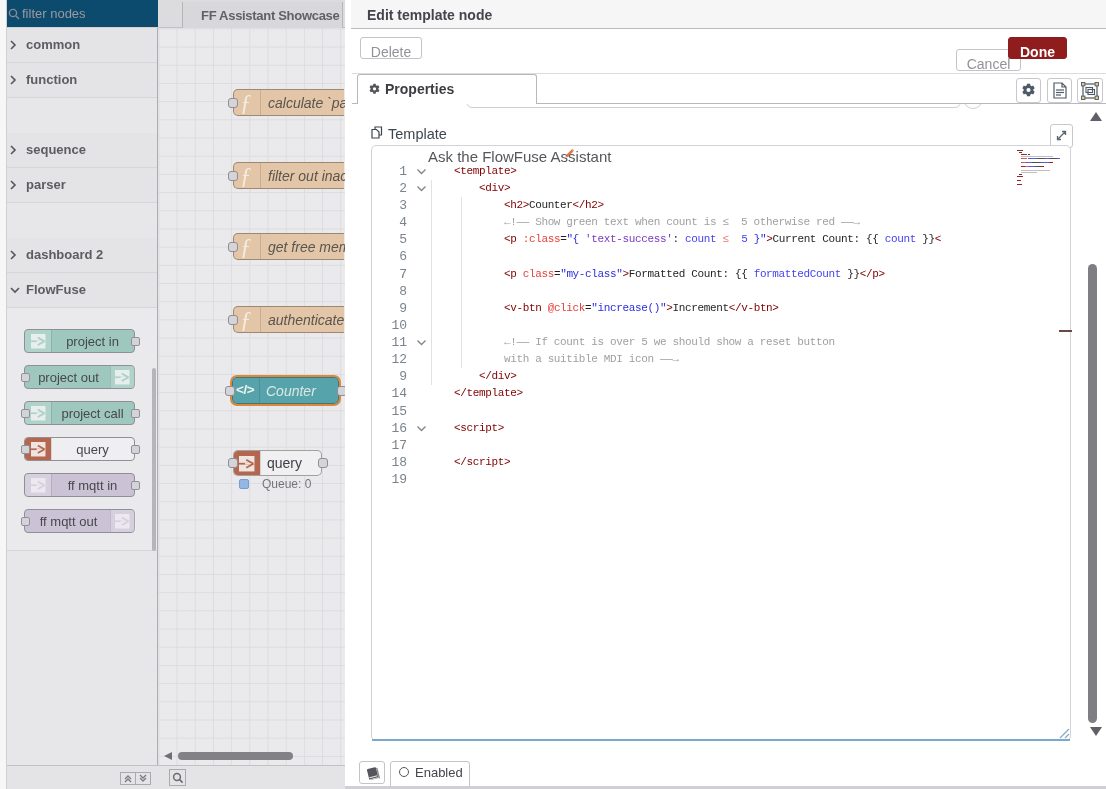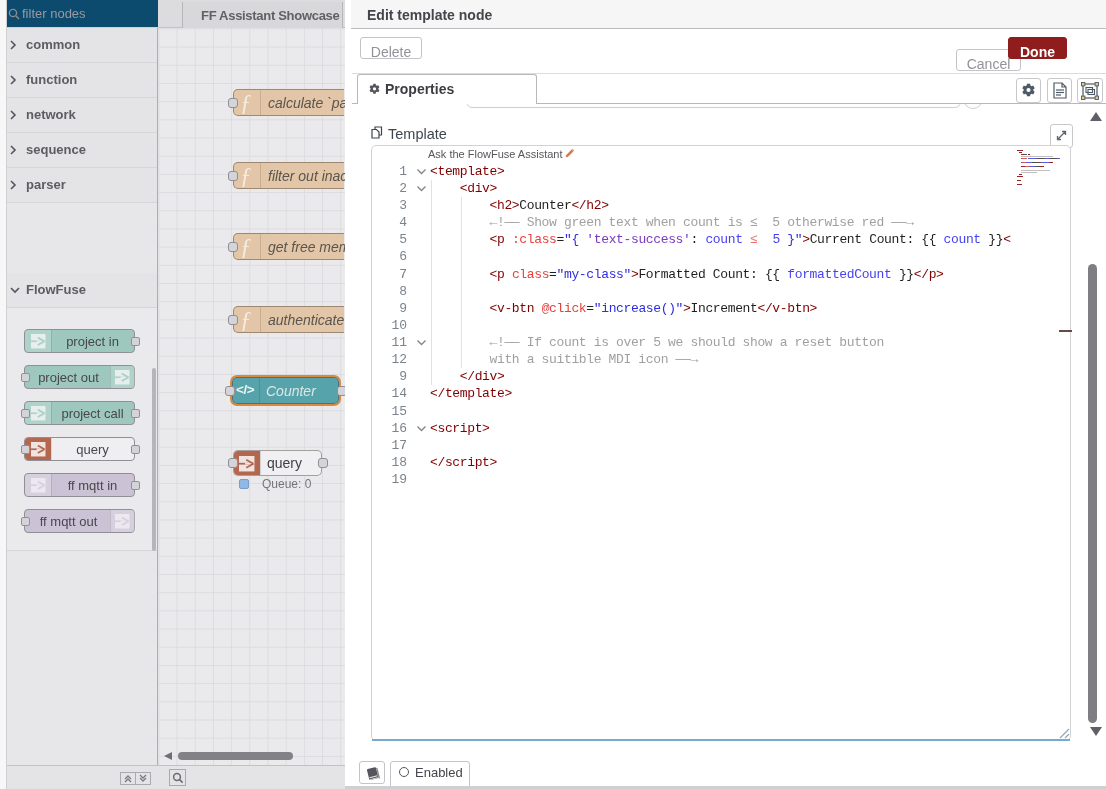--- a/index.html
+++ b/index.html
@@ -41,21 +41,21 @@
 #thead{position:absolute;left:351px;top:0;width:755px;height:29px;background:#f6f6f7;border-bottom:1px solid #bbbbbd;box-sizing:border-box;}
 #thead span{position:absolute;left:16px;top:7px;font-size:14px;font-weight:bold;color:#45454b;}
 .btn{position:absolute;height:22px;border:1px solid #c4c4c8;border-radius:3px;background:#fff;box-sizing:border-box;font-size:14px;color:#92929a;text-align:center;}
 #btndone{background:#8f1d1e;border-color:#8f1d1e;color:#fff;font-weight:bold;}
 #ptab{position:absolute;left:357px;top:74px;width:180px;height:30px;background:#fff;border:1px solid #b8b8bc;border-bottom:none;border-radius:3px 3px 0 0;box-sizing:border-box;}
 #ptab span{position:absolute;left:27px;top:6px;font-size:14px;font-weight:bold;color:#3c3c42;}
 #tabline{position:absolute;left:537px;top:103px;width:569px;height:1px;background:#b8b8bc;}
 .ibtn{position:absolute;top:78px;width:25px;height:25px;border:1px solid #c8c8cc;border-radius:3px;background:#fff;box-sizing:border-box;}
 #peek{position:absolute;left:344px;top:104px;width:762px;height:6px;overflow:hidden;}
 #editor{position:absolute;left:371px;top:145px;width:700px;height:596px;border:1px solid #d2d2d4;border-radius:5px;box-sizing:border-box;background:#fff;}
-.code{position:absolute;left:430px;font-family:"Liberation Mono",monospace;font-size:13px;letter-spacing:-0.36px;line-height:17.12px;white-space:pre;color:#1f1f1f;}
+.code{position:absolute;left:454px;font-family:"Liberation Mono",monospace;font-size:11px;letter-spacing:-0.36px;line-height:17.12px;white-space:pre;color:#1f1f1f;}
 .ln{position:absolute;left:382px;width:25px;font-family:"Liberation Mono",monospace;font-size:13px;line-height:17.12px;color:#7b848c;text-align:right;}
 .tg{color:#800000}.at{color:#e5413c}.st{color:#2d2de0}.pu{color:#7a3bc0}.ex{color:#4742f0}.le{color:#ef7168}.cm{color:#a0a0a2}
 .fold{position:absolute;left:416px;}
 .mm{position:absolute;height:1.3px;opacity:0.85;}
 </style></head>
 <body>
 <div id="app">
 
   <div id="palette"></div>
   <div id="psearch">
@@ -71,37 +71,37 @@
         <path d="M2 2 L6 6 L2 10" fill="none" stroke="#55555b" stroke-width="1.6"></path>
       </svg>
       <span class="lbl">function</span>
     </div>
   <div class="cat" style="top:28px">
       <svg width="8" height="12" viewBox="0 0 8 12">
         <path d="M2 2 L6 6 L2 10" fill="none" stroke="#55555b" stroke-width="1.6"></path>
       </svg>
       <span class="lbl">common</span>
     </div>
-  <div class="cat" style="top:98px">
-      <svg width="8" height="12" viewBox="0 0 8 12">
-        <path d="M2 2 L6 6 L2 10" fill="none" stroke="#55555b" stroke-width="1.6"></path>
-      </svg>
-      <span class="lbl">network</span>
-    </div>
   <div class="cat" style="top:168px">
       <svg width="8" height="12" viewBox="0 0 8 12">
         <path d="M2 2 L6 6 L2 10" fill="none" stroke="#55555b" stroke-width="1.6"></path>
       </svg>
       <span class="lbl">parser</span>
     </div>
   <div class="cat" style="top:133px">
       <svg width="8" height="12" viewBox="0 0 8 12">
         <path d="M2 2 L6 6 L2 10" fill="none" stroke="#55555b" stroke-width="1.6"></path>
       </svg>
       <span class="lbl">sequence</span>
+    </div>
+  <div class="cat" style="top:238px">
+      <svg width="8" height="12" viewBox="0 0 8 12">
+        <path d="M2 2 L6 6 L2 10" fill="none" stroke="#55555b" stroke-width="1.6"></path>
+      </svg>
+      <span class="lbl">dashboard 2</span>
     </div>
   <div class="cat" style="top:273px">
       <svg style="top:13px" width="12" height="8" viewBox="0 0 12 8">
         <path d="M2 2 L6 6 L10 2" fill="none" stroke="#55555b" stroke-width="1.6"></path>
       </svg>
       <span class="lbl">FlowFuse</span>
     </div>
   <div id="ffcontent"></div>
 
   <div class="pnode" style="left:24px;top:329px;background:#9ec8bd;">
@@ -336,21 +336,21 @@
       <path fill="#fff" stroke="#3e4650" stroke-width="1.2" d="M1 3.5 L5.5 3.5 L8 6 L8 12 L1 12 Z"></path>
     </svg>
   <div class="abs" style="left:388px;top:126px;font-size:14.5px;color:#3e4650;">Template</div>
   <div class="abs" style="left:1050px;top:124px;width:23px;height:24px;border:1px solid #c8c8cc;border-radius:3px;box-sizing:border-box;">
     <svg style="position:absolute;left:4px;top:4px" width="13" height="13" viewBox="0 0 13 13">
         <path fill="none" stroke="#5a6670" stroke-width="1.3" d="M2.5 10.5 L10.5 2.5 M7 2.5 L10.5 2.5 L10.5 6 M6 10.5 L2.5 10.5 L2.5 7"></path>
       </svg>
   </div>
 
   <div id="editor"></div>
-  <div class="abs" style="left:428px;top:148px;font-size:11px;color:#56565c;">Ask the FlowFuse Assistant</div>
+  <div class="abs" style="left:428px;top:148px;font-size:15px;color:#56565c;">Ask the FlowFuse Assistant</div>
   <svg style="position:absolute;left:563px;top:148px" width="12" height="12" viewBox="0 0 12 12">
       <path fill="#d8683a" d="M2 10 L3 7.2 L8.6 1.6 L10.4 3.4 L4.8 9 Z M2 10 L4 9.4 L2.6 8 Z" opacity="0.9"></path>
       <path fill="#e8a25a" d="M8.6 1.6 L9.5 0.7 L11.3 2.5 L10.4 3.4 Z"></path>
     </svg>
 
   <div class="abs" style="left:431px;top:180px;width:1px;height:205px;background:#e2e2e2;"></div>
   <div class="abs" style="left:460.6px;top:197px;width:1px;height:171px;background:#e2e2e2;"></div>
 
   <div class="ln" style="top:162.8px">1</div>
   <div class="ln" style="top:179.9px">2</div>

